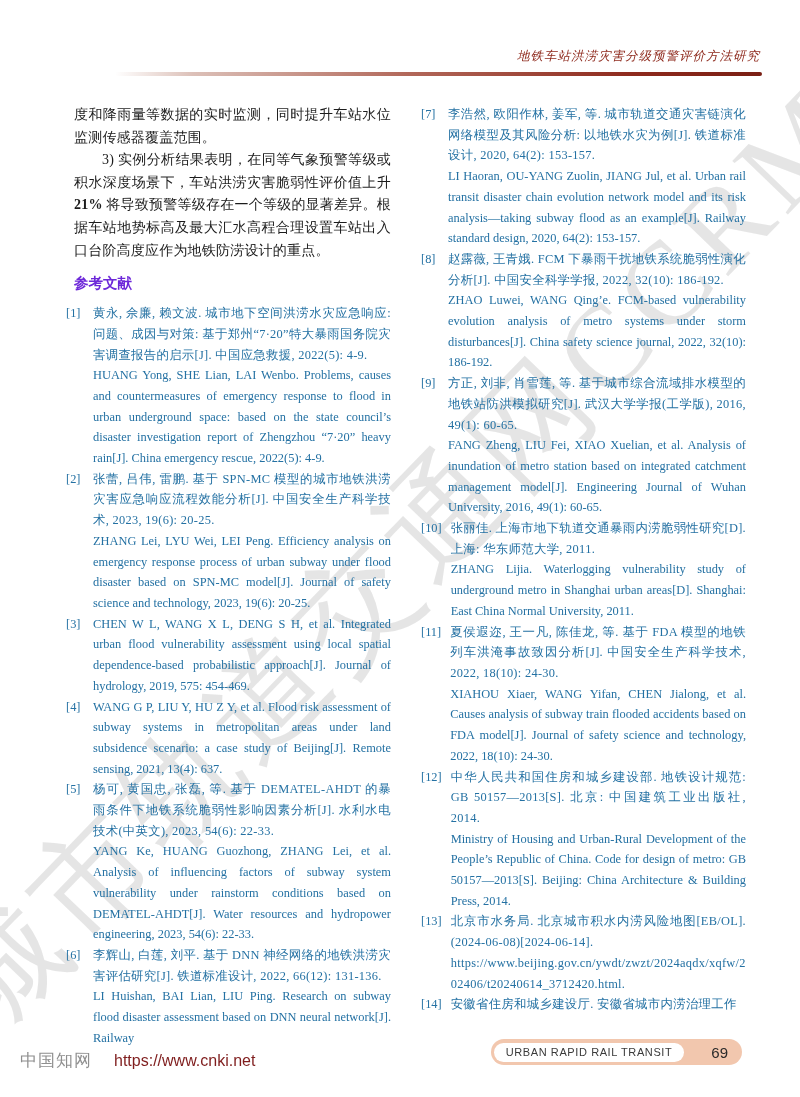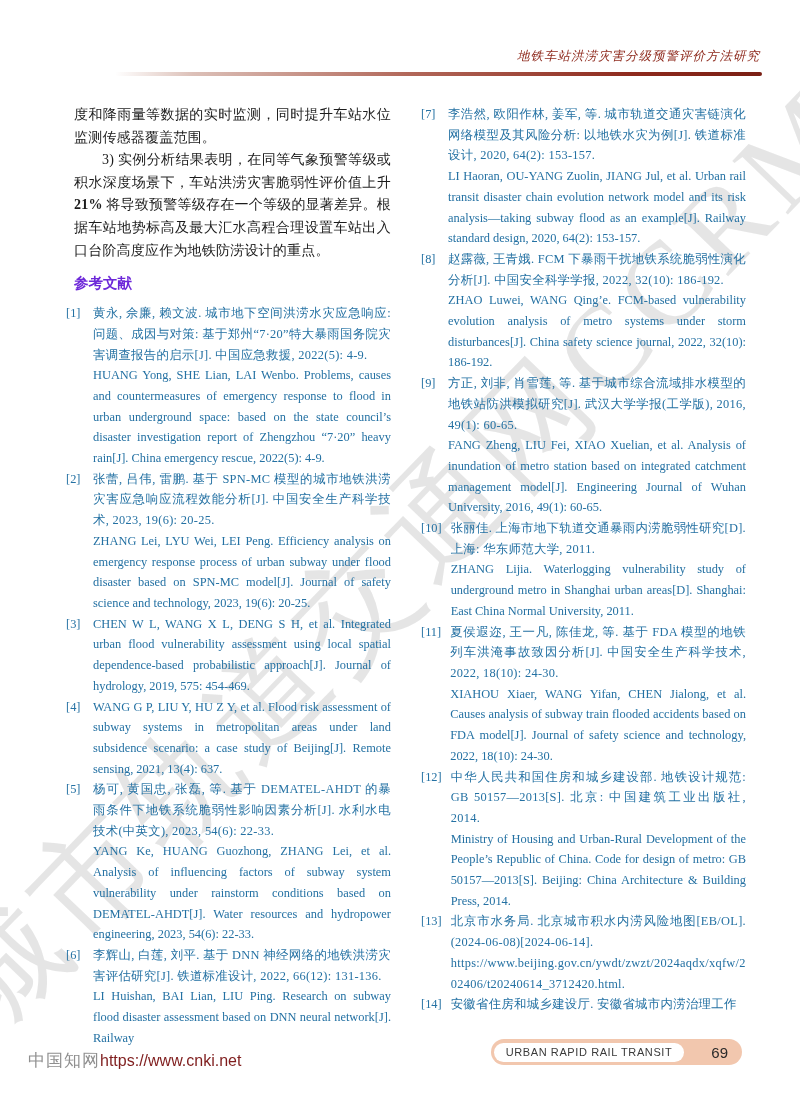--- a/index.html
+++ b/index.html
@@ -96,22 +96,22 @@
   }
   .ref-zh{letter-spacing:.3px;}
   .ref-en{}
   
   .footer{
     position:absolute;z-index:1;
     left:0;right:0;bottom:22px;
     height:36px;
   }
   .footer-left{
-    position:absolute;left:28px;top:10px;
-    display:flex;align-items:baseline;
+    position:absolute;left:20px;top:10px;
+    display:flex;align-items:baseline;gap:22px;
     font-family:"Liberation Sans","DejaVu Sans",sans-serif;
   }
   .cnki-name{font-size:17px;color:#8f8f8f;letter-spacing:1px;}
   .cnki-url{font-size:16px;color:#7f1d1d;text-decoration:none;}
   .page-badge{
     position:absolute;right:58px;top:0;
     display:flex;align-items:center;
     background:#f2c7ae;
     border-radius:14px;
     padding:3px 4px 3px 3px;

